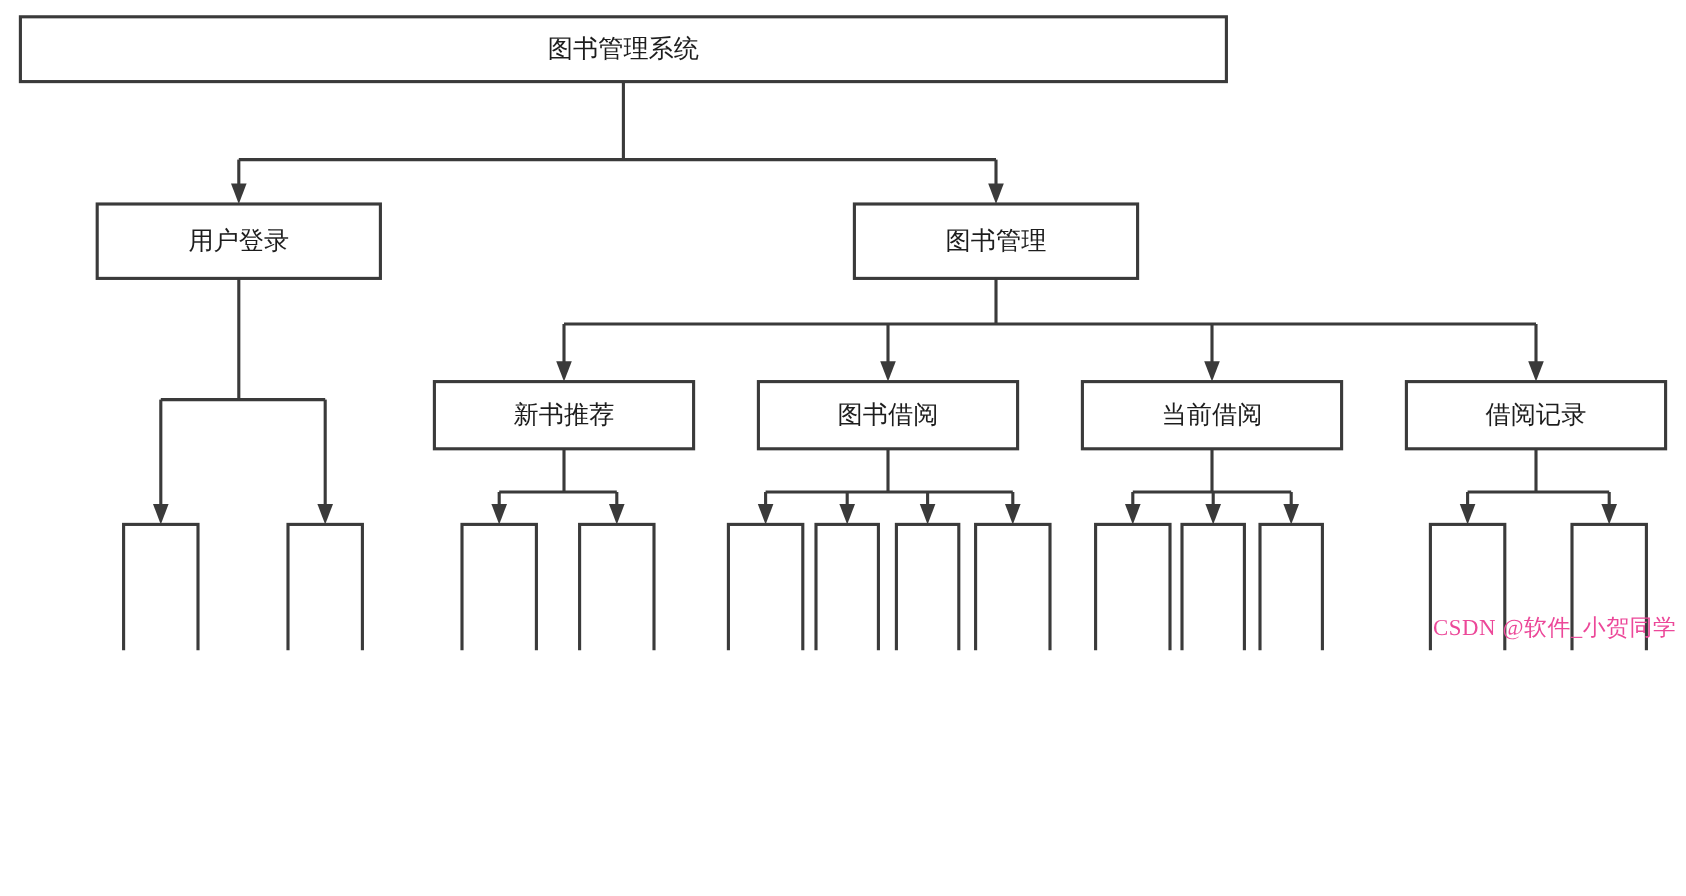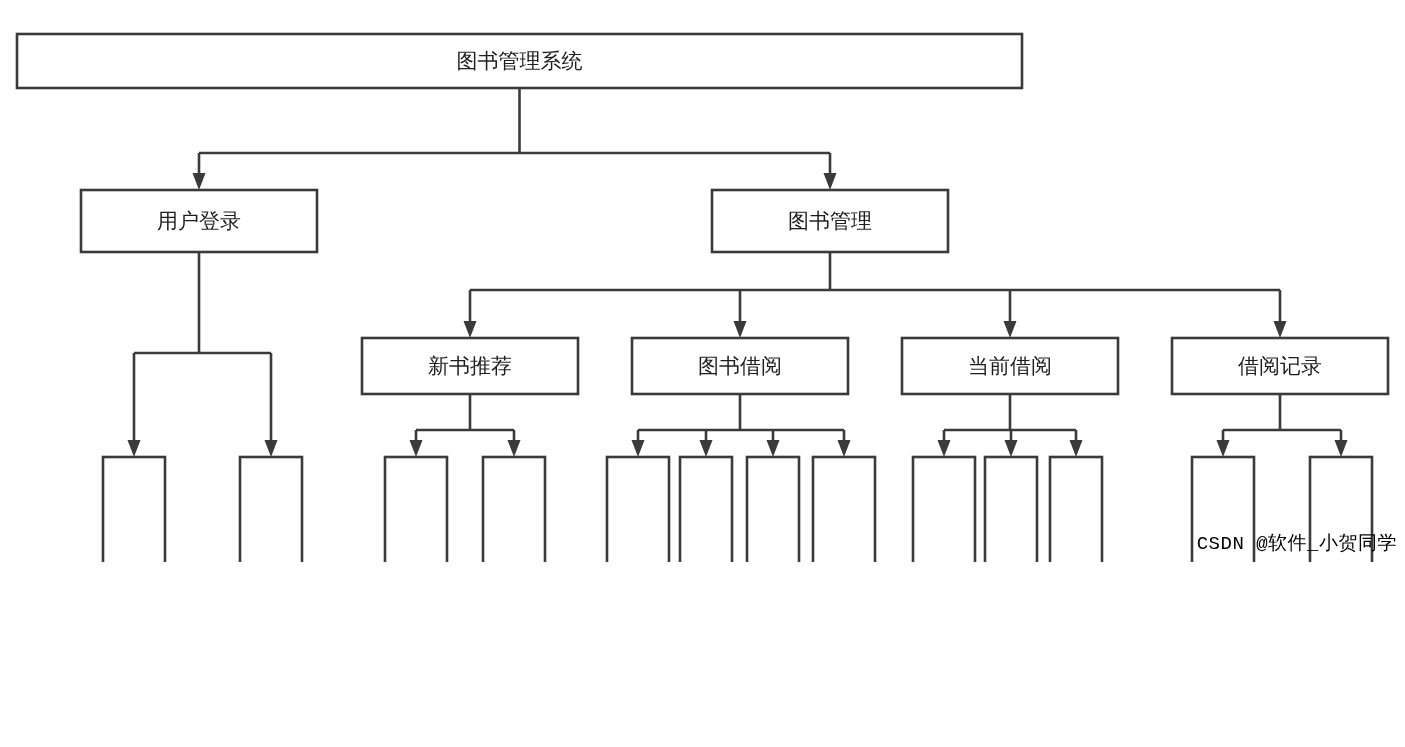--- a/index.html
+++ b/index.html
@@ -10,21 +10,20 @@
   }
   body {
     font-family: "DejaVu Sans", "Liberation Sans", sans-serif;
   }
   #diagram-root {
     position: relative;
     width: 1405px;
     height: 542px;
     background: #ffffff;
     overflow: hidden;
-    margin-top: 20px;
   }
   svg#flow {
     position: absolute;
     left: 0;
     top: 0;
     width: 1405px;
     height: 747px;
     display: block;
   }
   .node-rect {
@@ -55,23 +54,23 @@
     fill: #1d1d1d;
     text-anchor: middle;
     dominant-baseline: middle;
     writing-mode: vertical-rl;
     glyph-orientation-vertical: 0;
   }
   .watermark {
     position: absolute;
     right: 8px;
     bottom: 6px;
-    font-family: Liberation Mono, monospace;
+    font-family: Liberation Serif, serif;
     font-size: 19px;
-    color: #000000;
+    color: #ec4899;
     letter-spacing: 0.5px;
     white-space: nowrap;
     pointer-events: none;
   }
 </style>
 </head>
 <body>
 
 <div id="diagram-root">
   <svg id="flow" viewBox="0 0 1405 747" xmlns="http://www.w3.org/2000/svg">

